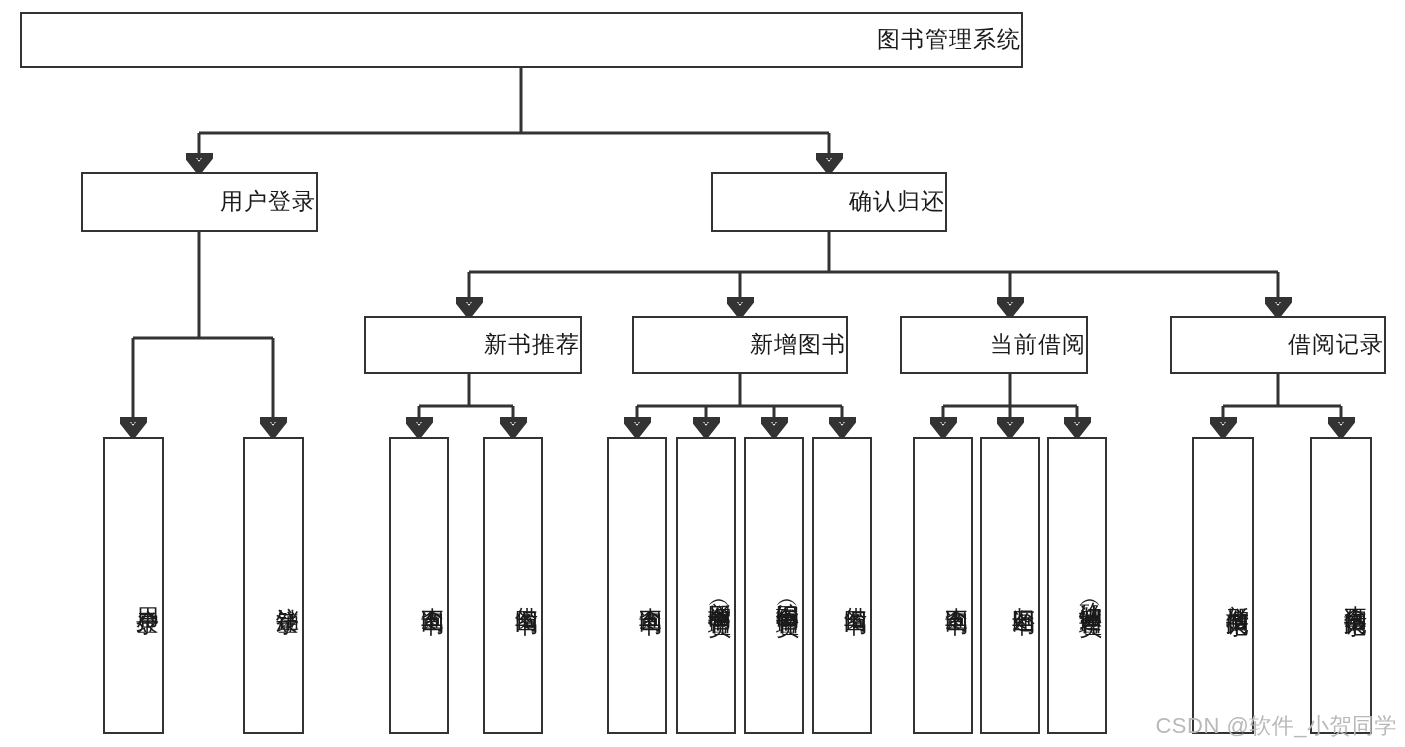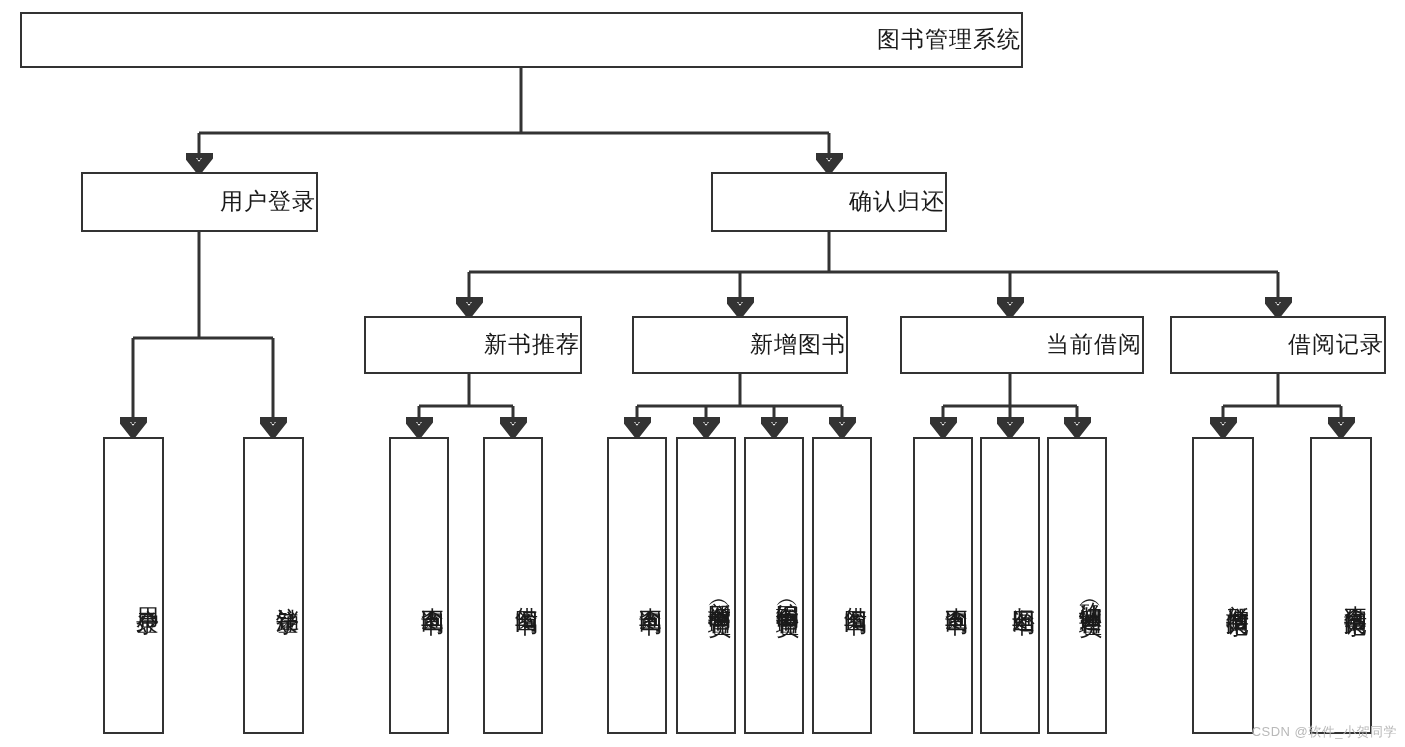--- a/index.html
+++ b/index.html
@@ -38,21 +38,21 @@
   }
   .node.vert > span{
     writing-mode:vertical-rl;
     text-orientation:upright;
     display:block;
   }
   #watermark{
     position:absolute;
     right:8px;
     bottom:6px;
-    font-size:13px;
+    font-size:22px;
     color:#b9b9b9;
     letter-spacing:0.5px;
     white-space:nowrap;
     pointer-events:none;
   }
   svg#links{position:absolute;left:0;top:0;width:1405px;height:747px;pointer-events:none;}
   svg#links line, svg#links path{stroke:#333333;stroke-width:3;fill:none;}
 </style>
 </head>
 <body>
@@ -118,21 +118,21 @@
   <div class="node horiz" style="left:711px;top:172px;width:236px;height:60px;">
     <span>确认归还</span>
   </div>
 
   <div class="node horiz" style="left:364px;top:316px;width:218px;height:58px;">
     <span>新书推荐</span>
   </div>
   <div class="node horiz" style="left:632px;top:316px;width:216px;height:58px;">
     <span>新增图书</span>
   </div>
-  <div class="node horiz" style="left:900px;top:316px;width:244px;height:58px;">
+  <div class="node horiz" style="left:900px;top:316px;width:188px;height:58px;">
     <span>当前借阅</span>
   </div>
   <div class="node horiz" style="left:1170px;top:316px;width:216px;height:58px;padding-left:48px;">
     <span>借阅记录</span>
   </div>
 
   <div class="node vert" style="left:103px;top:437px;width:61px;height:297px;">
     <span>用户登录</span>
   </div>
   <div class="node vert" style="left:243px;top:437px;width:61px;height:297px;">

